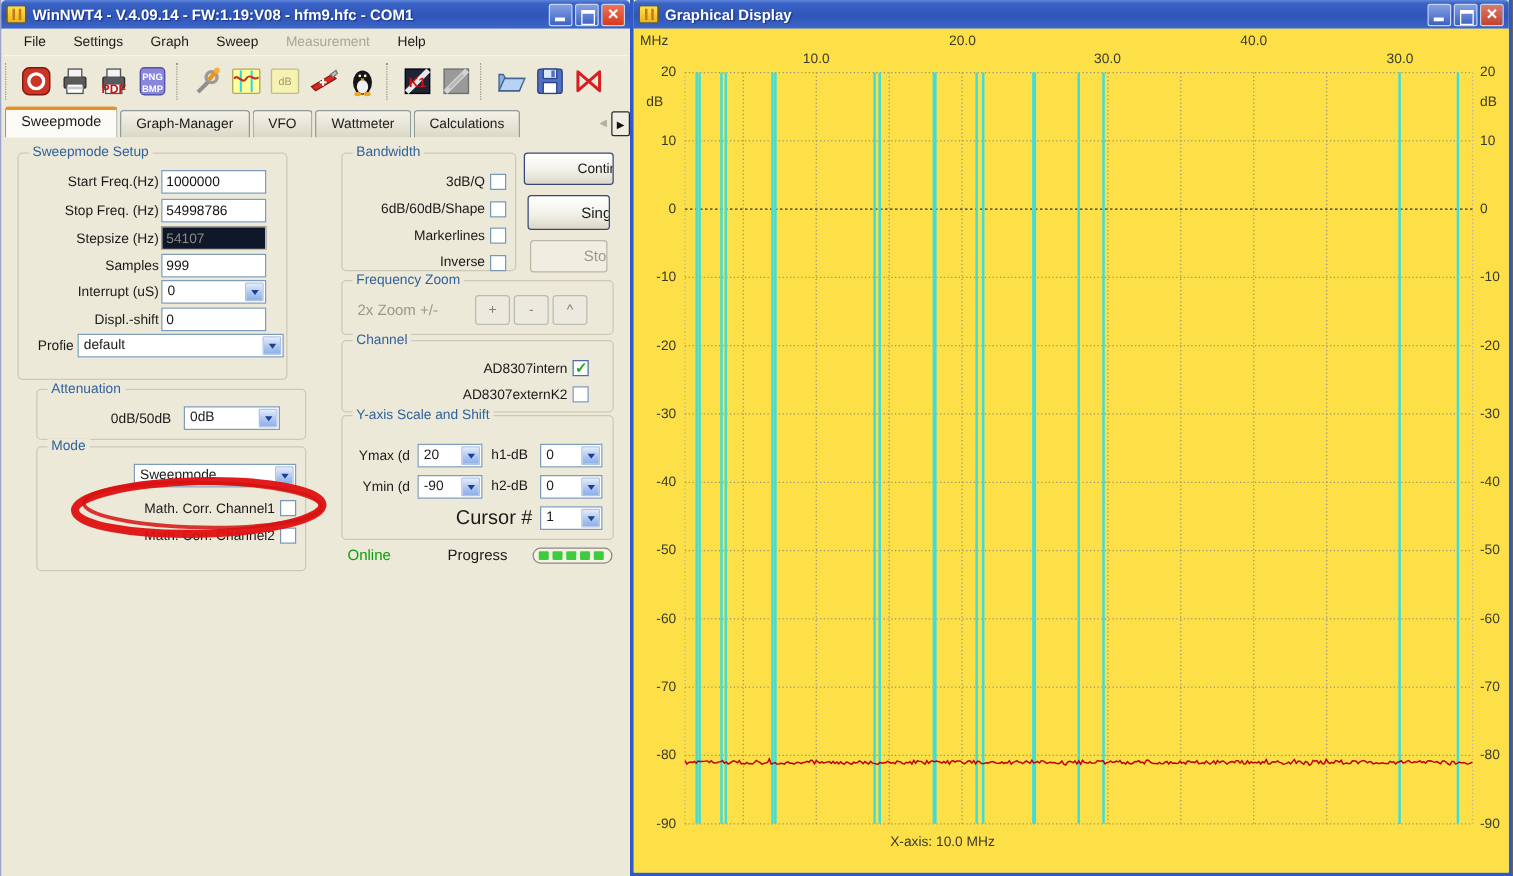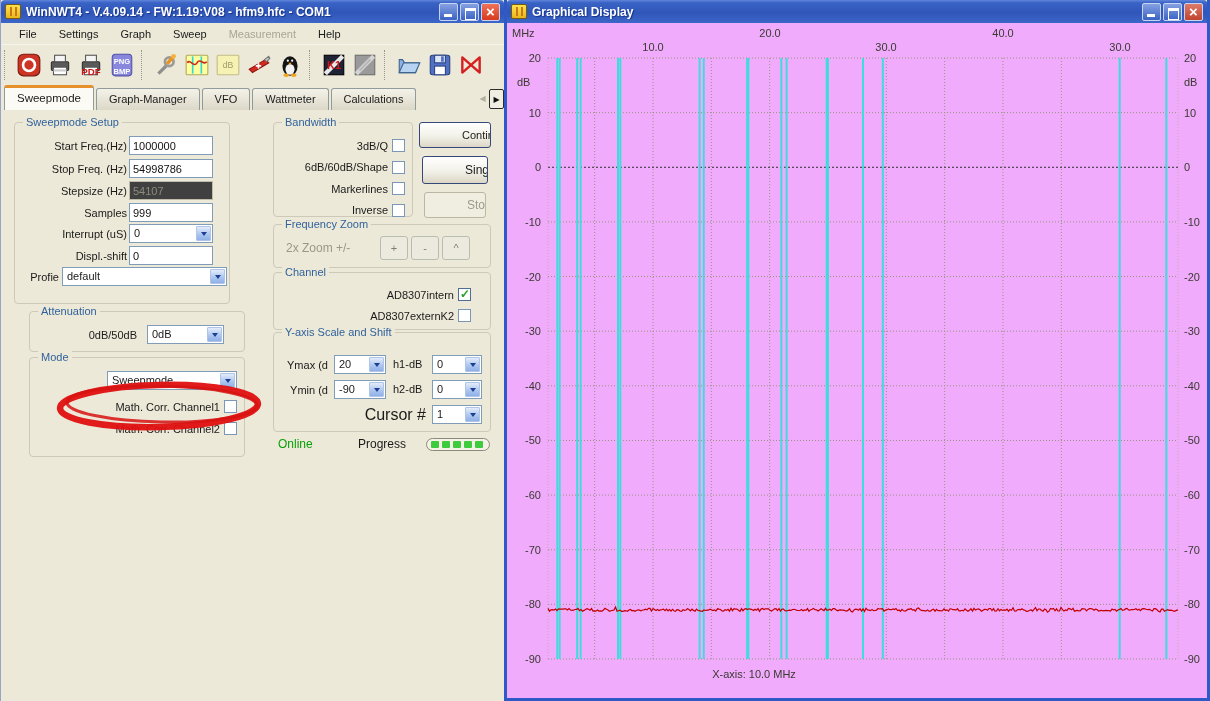--- a/index.html
+++ b/index.html
@@ -51,21 +51,21 @@
   .tarw.framed { border:1px solid #2a2a2a; border-radius:2px; background:#f0eee2; width:15px; color:#111; }
 
   .content { position:absolute; left:1px; right:0; top:110px; bottom:0; }
 
   .group { position:absolute; border:1px solid #cdc9b8; border-radius:4px; }
   .gtitle { position:absolute; top:-7px; left:8px; background:#ece9d8; padding:0 3px; color:#31629c; }
   .row { position:absolute; height:19px; display:flex; align-items:center; }
   .flabel { display:flex; justify-content:flex-end; overflow:hidden; white-space:nowrap; align-items:center; height:19px; }
   .txt { position:absolute; height:19px; border:1px solid #7f9db9; background:#fff; font:11px "Liberation Sans",sans-serif;
     padding:0 3px; color:#111; }
-  .txt.disabled { background:#404040; color:#8d8b7e; border-color:#c0bcab; }
+  .txt.disabled { background:#0f172a; color:#8d8b7e; border-color:#c0bcab; }
   .combo { position:absolute; height:19px; border:1px solid #7f9db9; background:#fff; cursor:pointer; }
   .combo .val { position:absolute; left:4px; top:2px; right:18px; overflow:hidden; white-space:nowrap; }
   .combo .arrow { position:absolute; right:1px; top:1px; bottom:1px; width:15px; border-radius:1px;
     background:linear-gradient(180deg,#e3ecfb,#aac4ee 60%,#8fb0e8); border:1px solid #b0c4e8;
     display:flex; align-items:center; justify-content:center; }
   .combo .arrow::after { content:""; border-left:3.5px solid transparent; border-right:3.5px solid transparent;
     border-top:4px solid #1c3f94; }
   .cb { position:absolute; width:13px; height:13px; background:#fff; border:1px solid #7b97b8; cursor:pointer; }
   .cb.checked { border-color:#4f6e96; }
   .cb.checked::after { content:"\2713"; position:absolute; left:1px; top:-2px; color:#21a121; font-size:12px; font-weight:bold; }
@@ -78,21 +78,21 @@
   .online { color:#0aa00a; }
   .pbar { position:absolute; width:64px; height:13px; border:1px solid #8a897c; border-radius:7px;
     display:flex; align-items:center; padding:0 4px; gap:3px; background:#f4f2e6; }
   .pdash { width:8px; height:7px; background:#3ecb3e; border-radius:1px; flex:none; }
   #annotation-svg { position:absolute; left:0; top:0; width:504px; height:701px; pointer-events:none; }
 
   
   #graph-window { left:504px; top:0; width:706px; height:701px; background:#fdfdb4;
     border-left:3px solid #3059c8; border-right:3px solid #3059c8; border-bottom:3px solid #3059c8; }
   #graph-window .titlebar { border-radius:3px 3px 0 0; }
-  .plotarea { position:absolute; left:0; right:0; top:23px; bottom:0; background:#f0abfc; }
+  .plotarea { position:absolute; left:0; right:0; top:23px; bottom:0; background:#fde047; }
   #plot-svg { position:absolute; left:0; top:0; }
   .axlab { position:absolute; color:#3a3a30; white-space:nowrap; }
   .ylab { position:absolute; width:30px; color:#3a3a30; }
   .ylab.left { text-align:right; }
   .xlab { position:absolute; transform:translateX(-50%); color:#3a3a30; }
   .footer { position:absolute; transform:translateX(-50%); color:#3a3a30; }
 </style>
 </head>
 <body>
 

